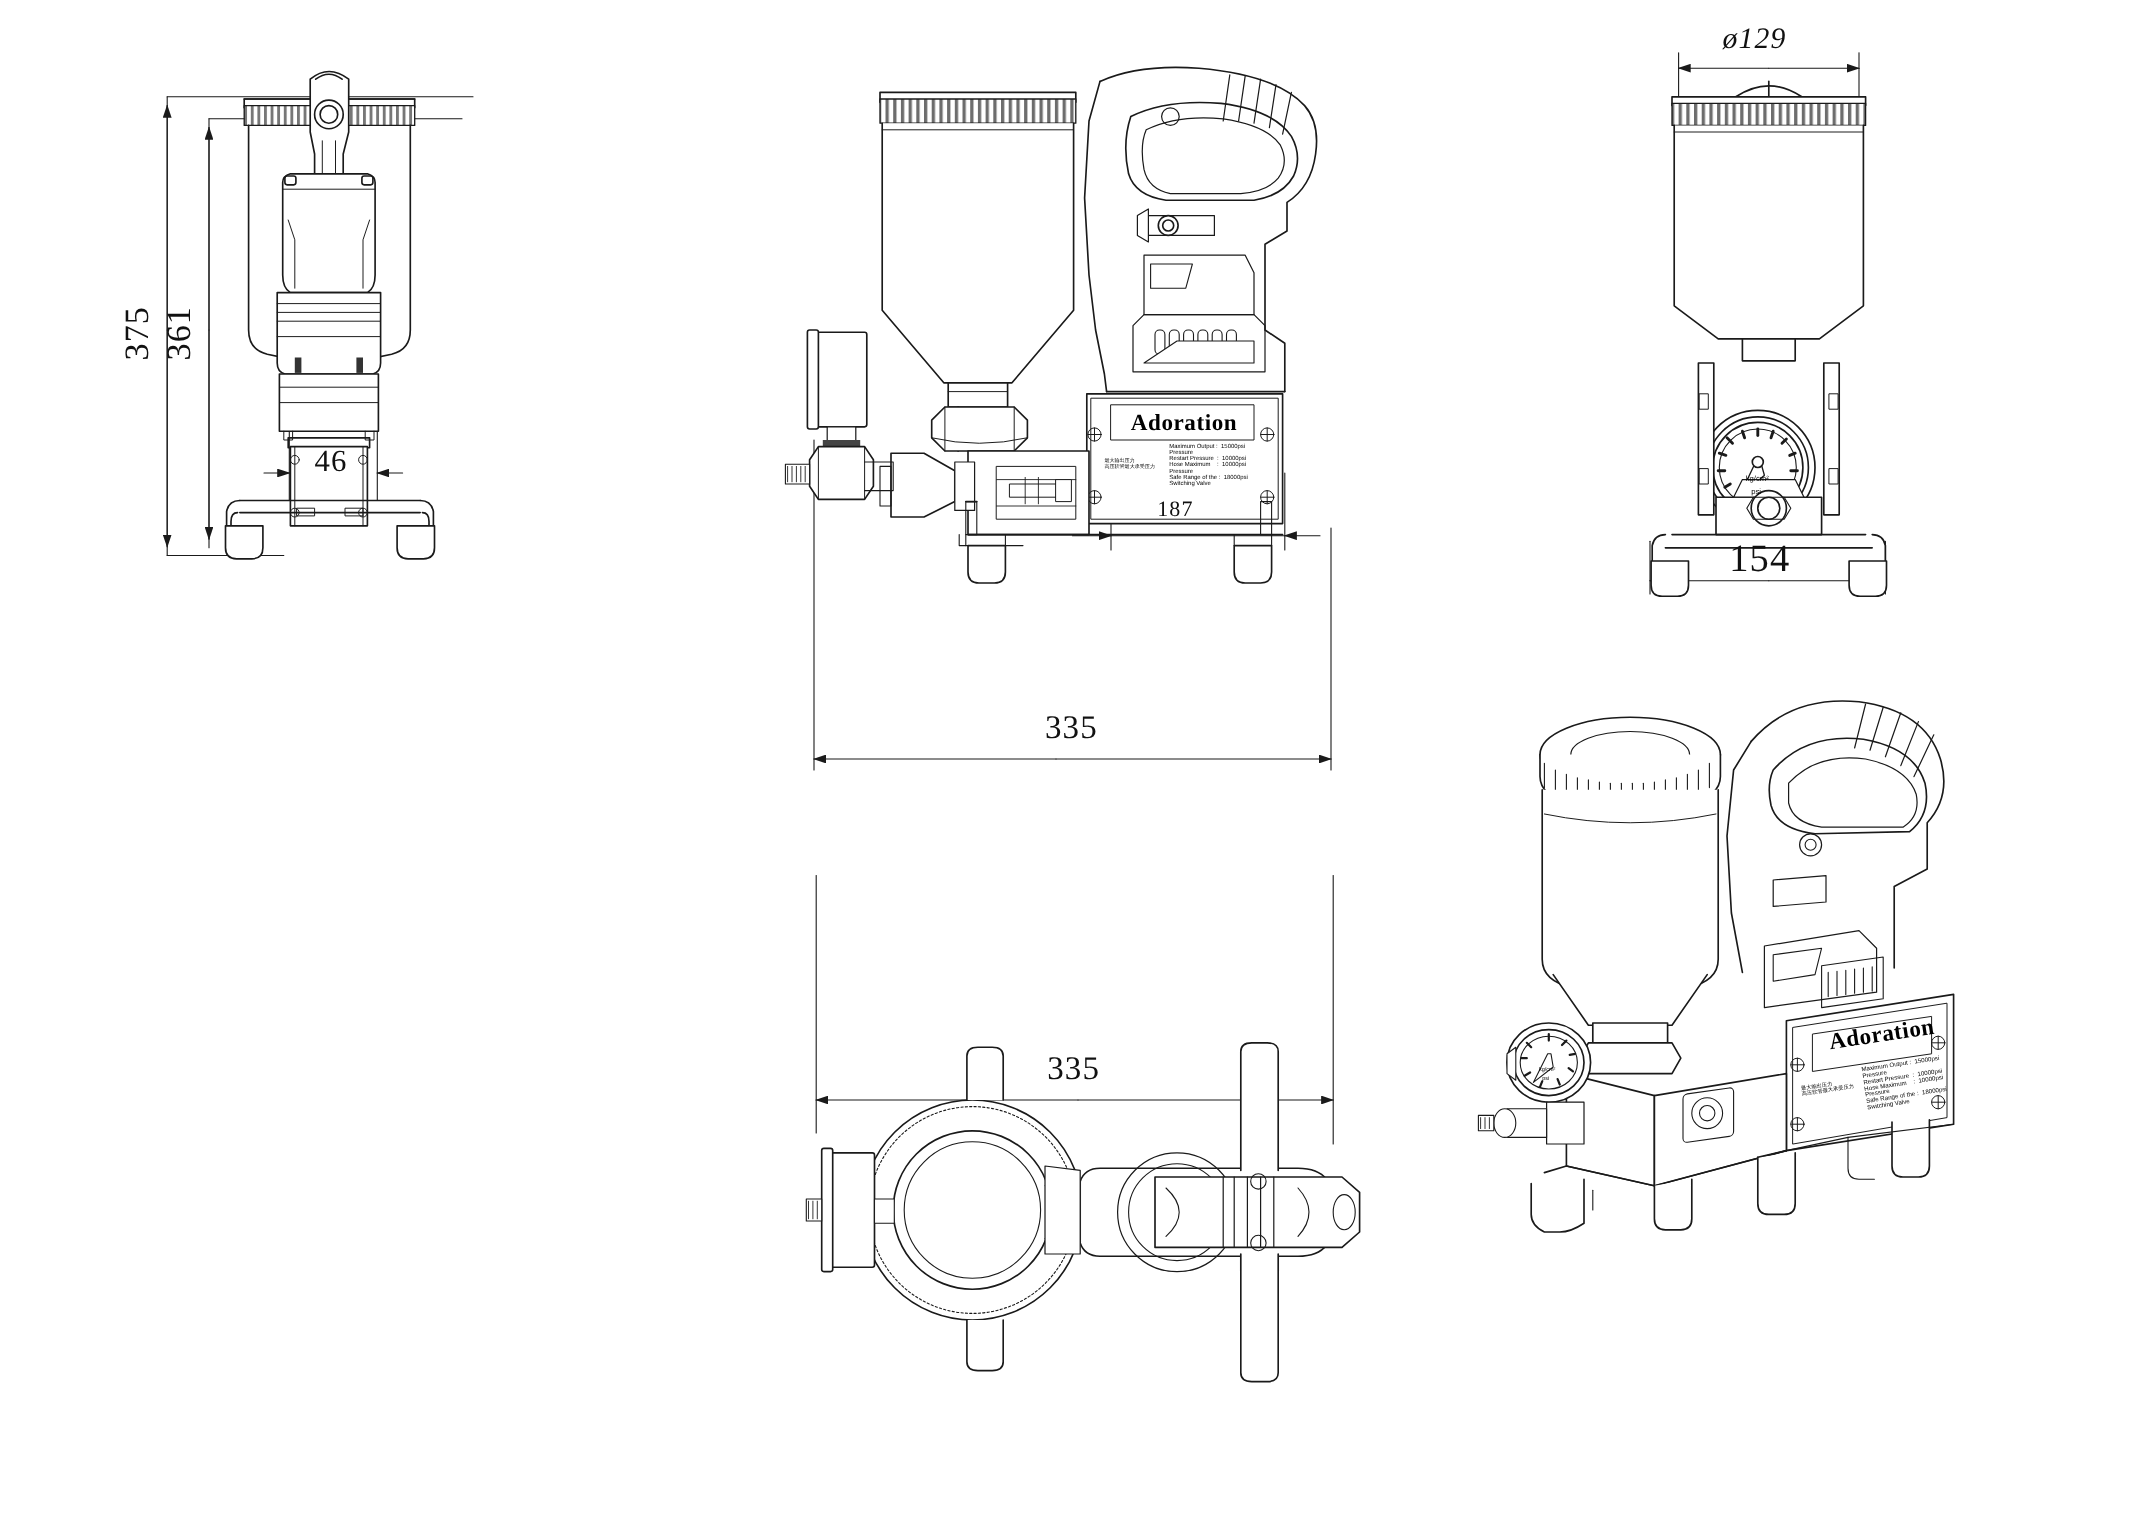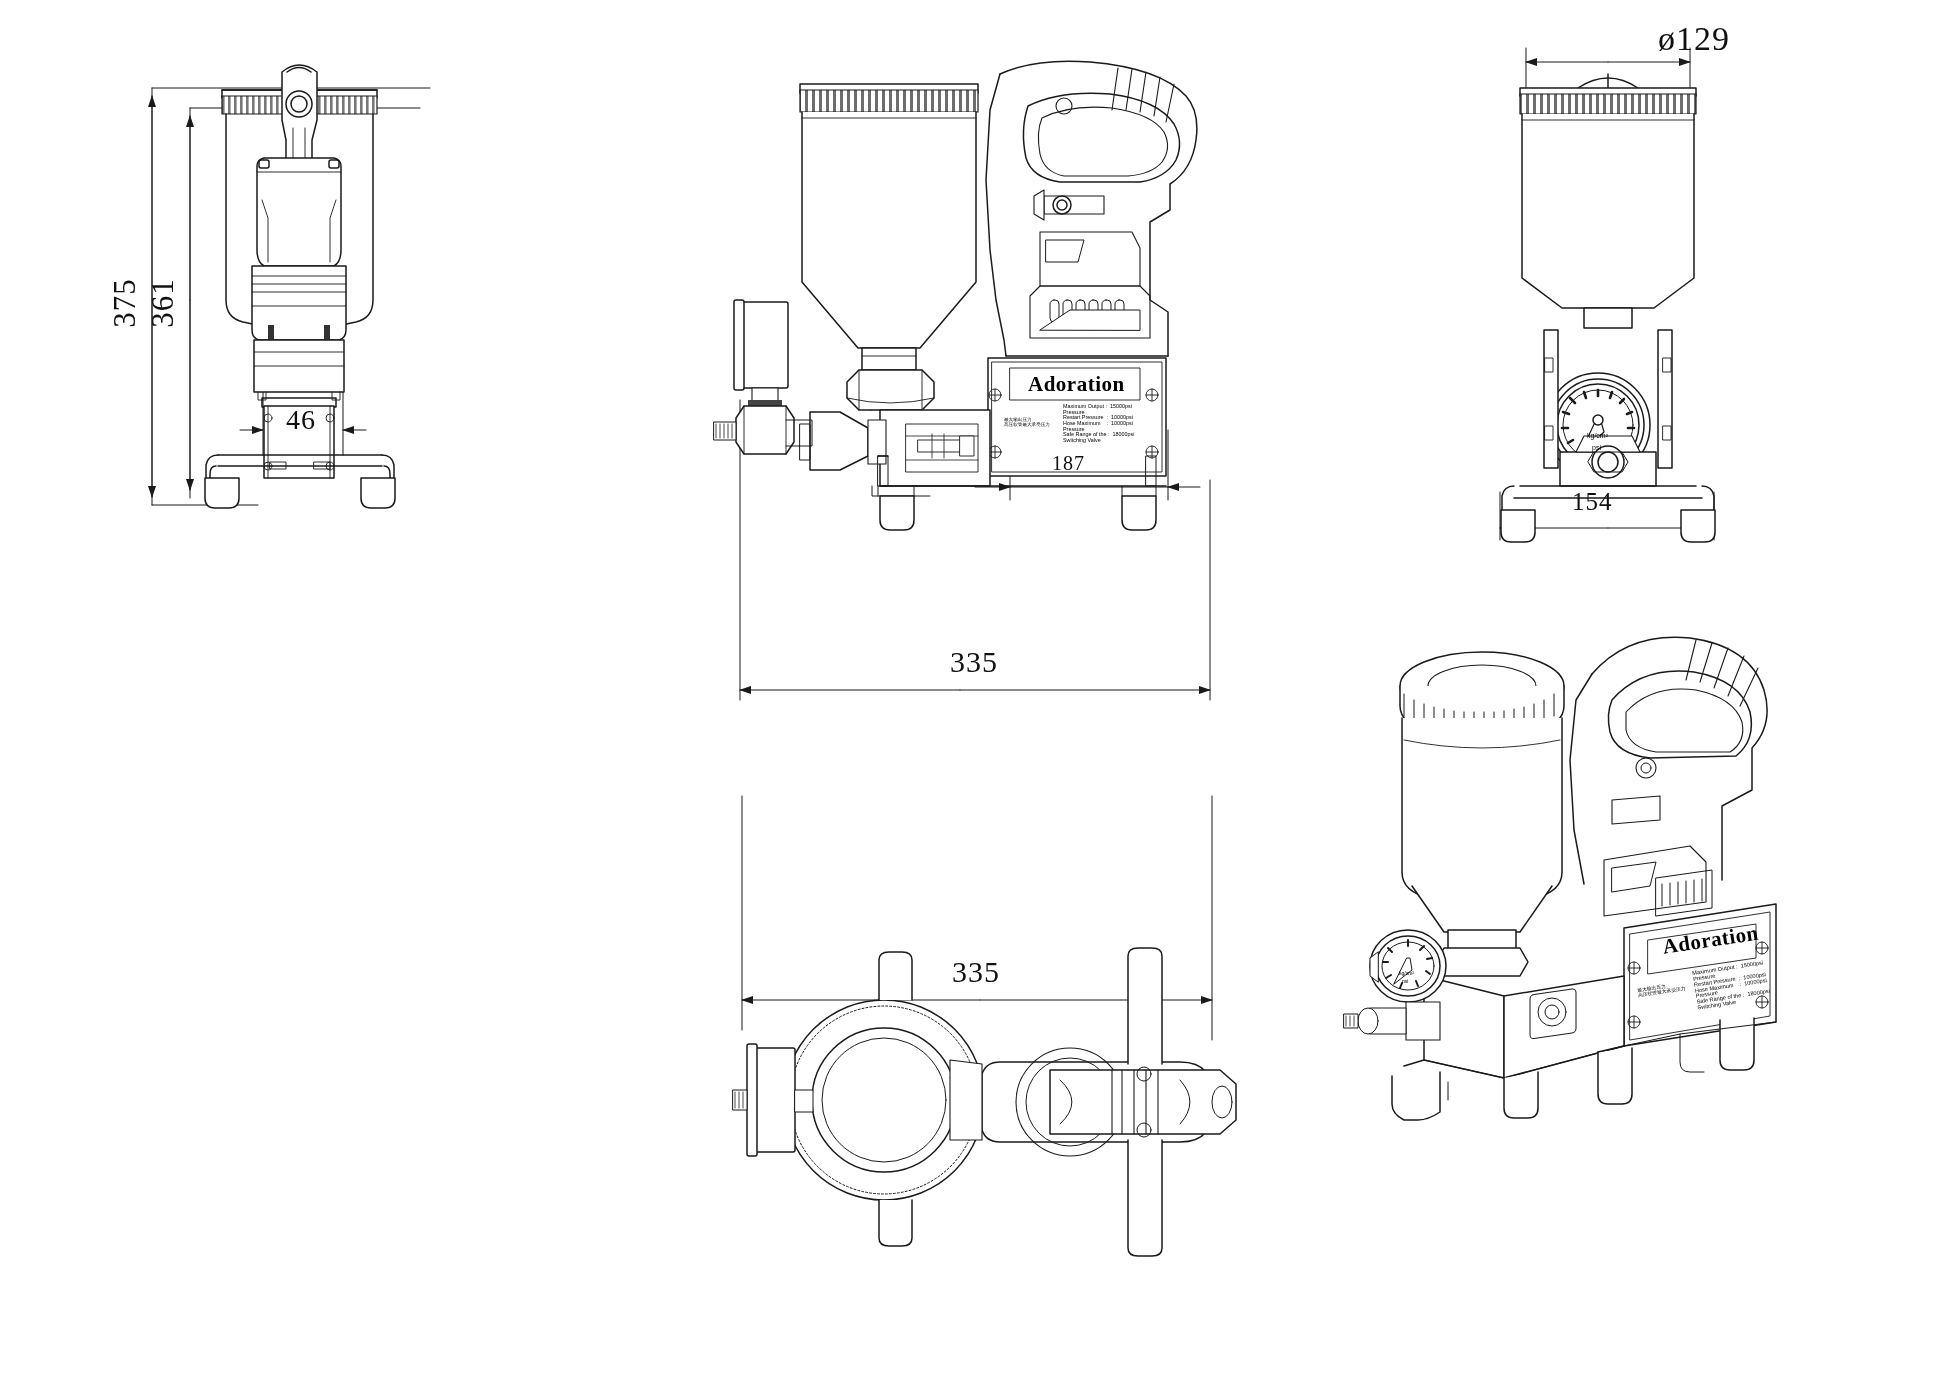--- a/index.html
+++ b/index.html
@@ -486,23 +486,23 @@
 <div class="dimtext vert" style="left:100px;top:285px;font-size:31px;">375</div>
 
 <div class="dimtext vert" style="left:138px;top:285px;font-size:31px;">361</div>
 
 <div class="dimtext" style="left:286px;top:404px;font-size:28px;">46</div>
 
 <div class="dimtext" style="left:1052px;top:452px;font-size:20px;">187</div>
 
 <div class="dimtext" style="left:950px;top:645px;font-size:30px;">335</div>
 
-<div class="dimtext" style="left:1658px;top:20px;font-size:34px;">ø129</div>
-
-<div class="dimtext" style="left:1572px;top:488px;font-size:25px;">154</div>
+<div class="dimtext" style="left:1566px;top:20px;font-size:27px;font-style:italic;">ø129</div>
+
+<div class="dimtext" style="left:1572px;top:488px;font-size:35px;">154</div>
 
 <div class="dimtext" style="left:952px;top:955px;font-size:30px;">335</div>
 
 <div class="brand" style="left:1028px;top:372px;font-size:21px;">Adoration</div>
 
 <div class="spec" style="left:1063px;top:404px;font-size:5.4px;">
   <div><span>Maximum Output</span>
        <span>:</span>
        &nbsp;<span>15000psi</span></div>
   <div>Pressure</div>

